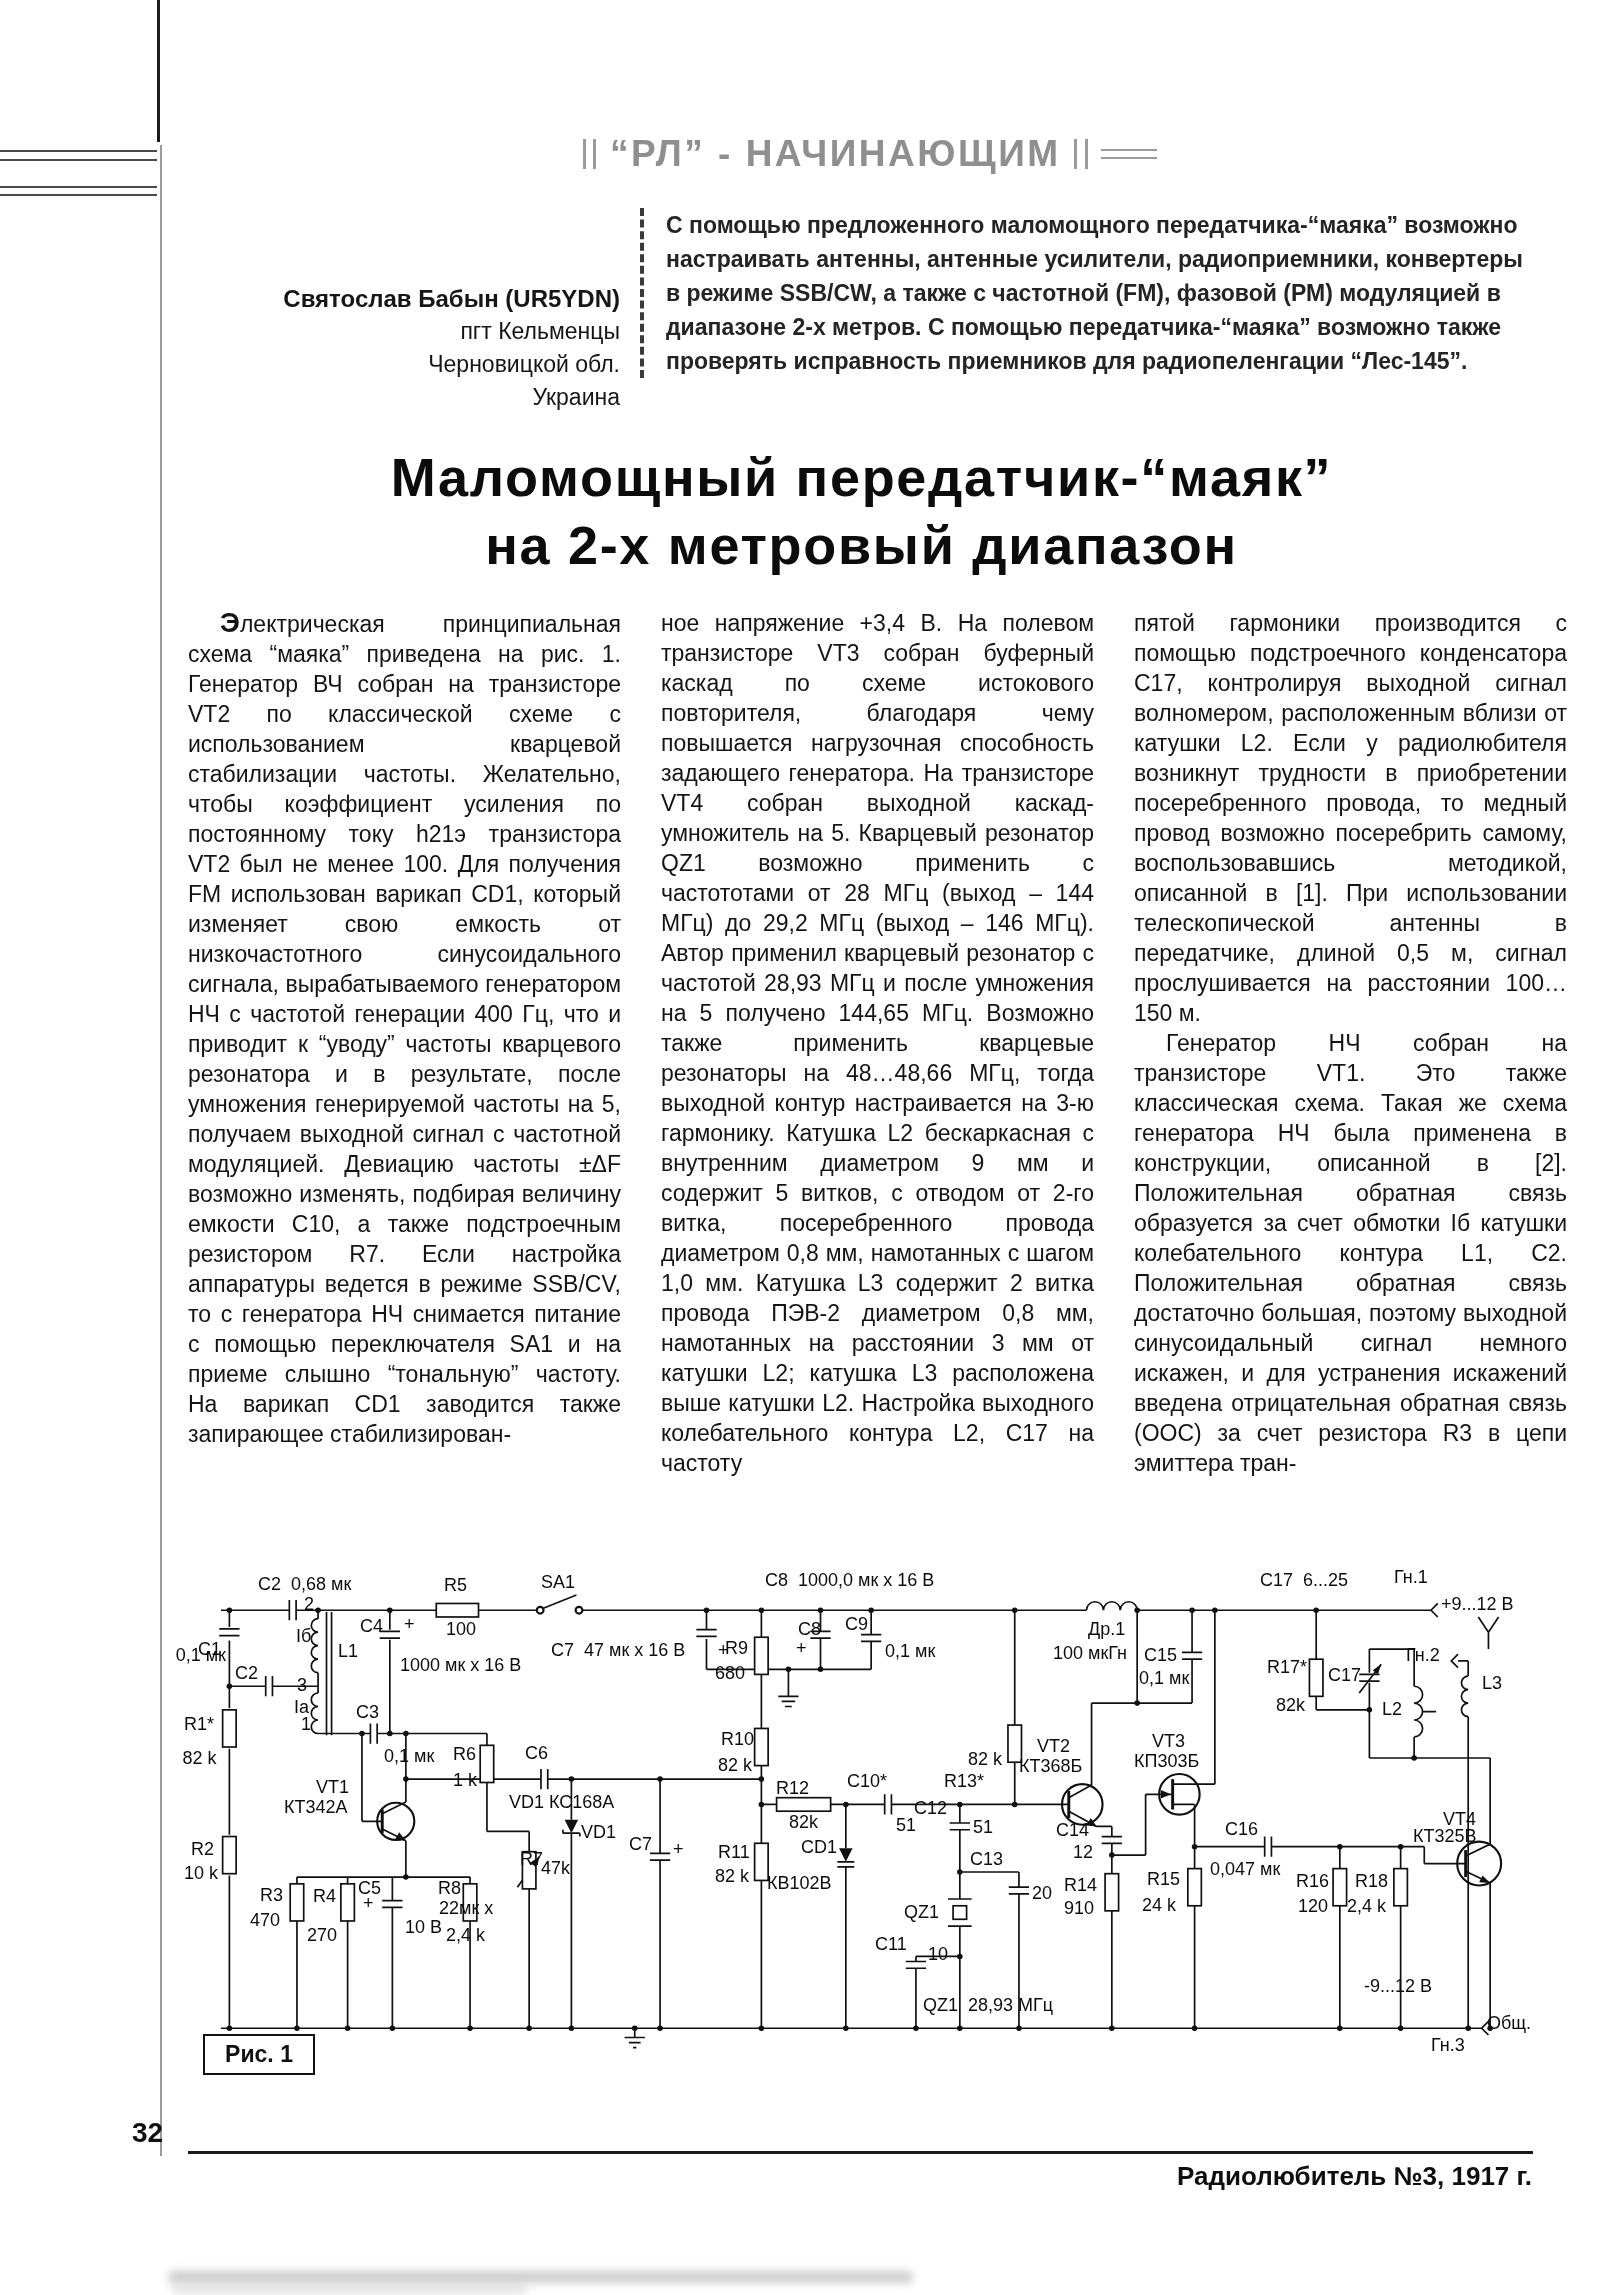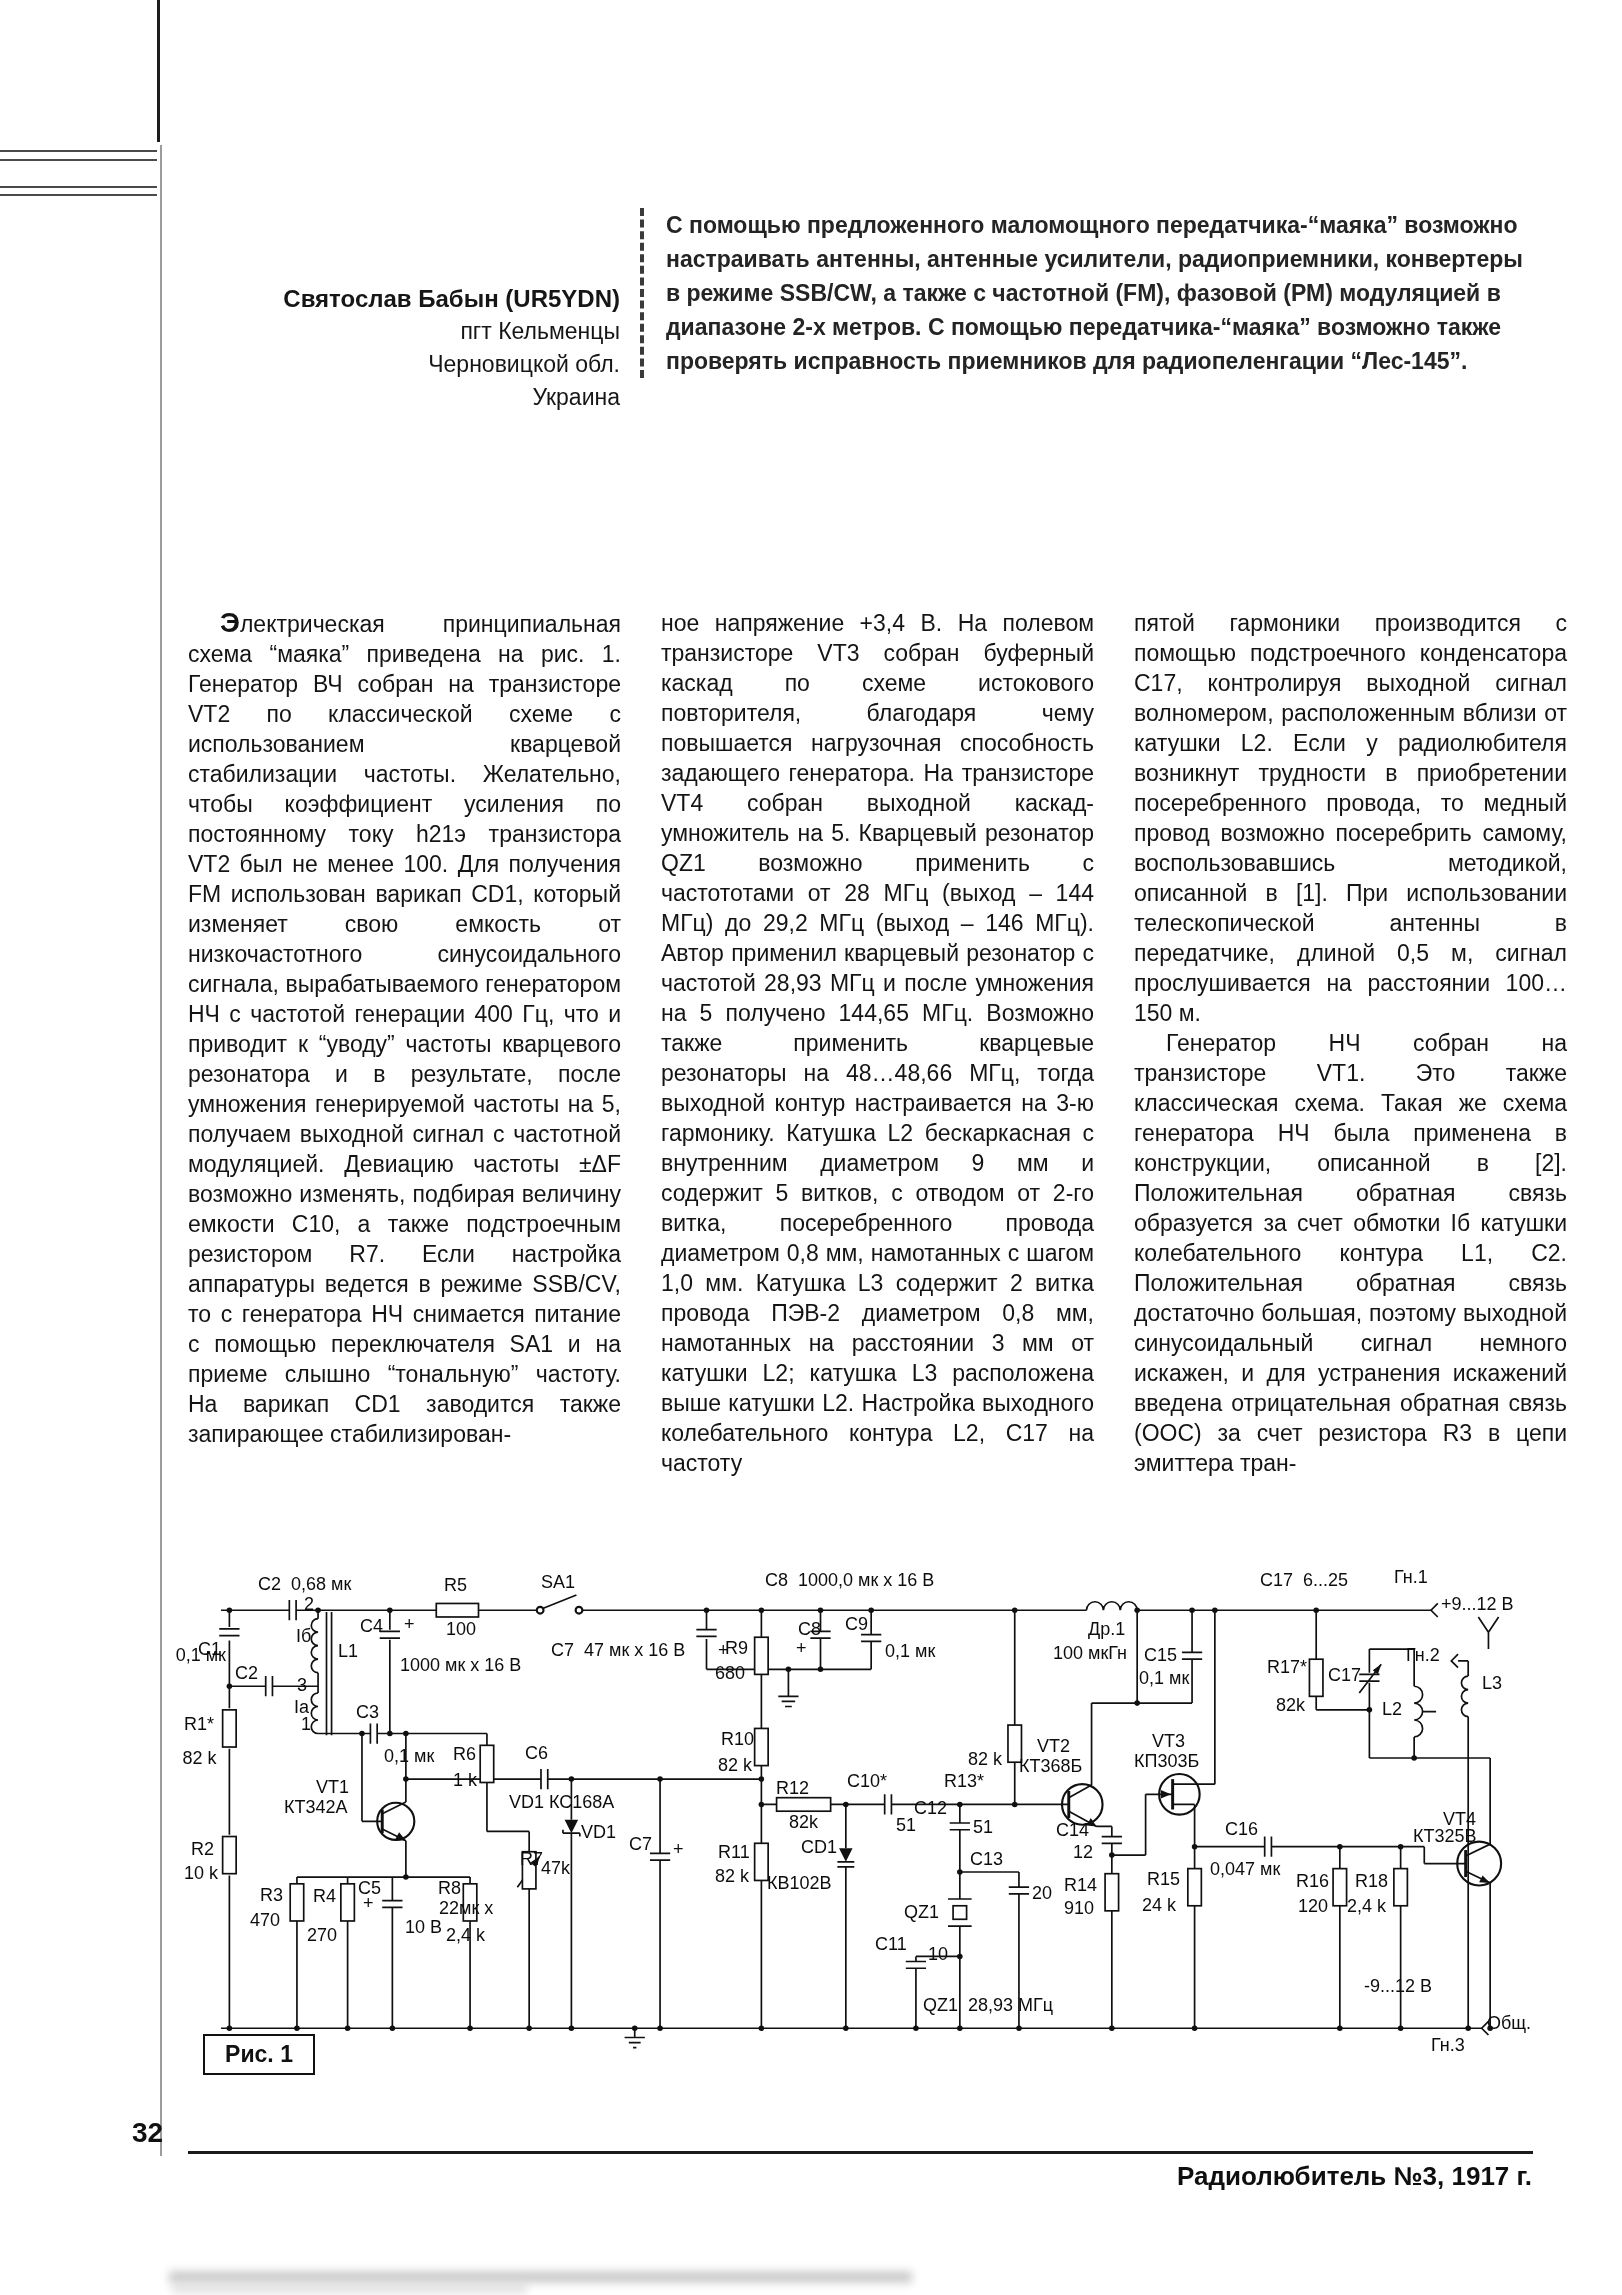--- a/index.html
+++ b/index.html
@@ -66,30 +66,40 @@
 
 <div class="page">
 
   <div class="corner-v"></div>
   <div class="corner-h" style="top:150px;width:157px;"></div>
   <div class="corner-h" style="top:159px;width:157px;"></div>
   <div class="corner-h" style="top:186px;width:157px;"></div>
   <div class="corner-h" style="top:194px;width:157px;"></div>
   <div class="margin-rule"></div>
 
+  <div class="header">
+    <span class="hbr"></span>
+    <span class="htext">“РЛ” - НАЧИНАЮЩИМ</span>
+    <span class="hbr"></span>
+    <span class="hline"></span>
+  </div>
 
   <div class="author">
     <div class="author-name">Святослав Бабын (UR5YDN)</div>
     <div>пгт Кельменцы</div>
     <div>Черновицкой обл.</div>
     <div>Украина</div>
   </div>
 
   <div class="lead">С помощью предложенного маломощного передатчика-“маяка” возможно настраивать антенны, антенные усилители, радиоприемники, конвертеры в режиме SSB/CW, а также с частотной (FM), фазовой (РМ) модуляцией в диапазоне 2-х метров. С помощью передатчика-“маяка” возможно также проверять исправность приемников для радиопеленгации “Лес-145”.</div>
 
+  <div class="title">
+    <div>Маломощный передатчик-“маяк”</div>
+    <div>на 2-х метровый диапазон</div>
+  </div>
 
   <div class="col col1">
     <p class="firstpara"><span class="dropcap">Э</span><span>лектрическая принципиальная схема “маяка” приведена на рис. 1. Генератор ВЧ собран на транзисторе VT2 по классической схеме с использованием кварцевой стабилизации частоты. Желательно, чтобы коэффициент усиления по постоянному току h21э транзистора VT2 был не менее 100. Для получения FM использован варикап CD1, который изменяет свою емкость от низкочастотного синусоидального сигнала, вырабатываемого генератором НЧ с частотой генерации 400 Гц, что и приводит к “уводу” частоты кварцевого резонатора и в результате, после умножения генерируемой частоты на 5, получаем выходной сигнал с частотной модуляцией. Девиацию частоты ±ΔF возможно изменять, подбирая величину емкости С10, а также подстроечным резистором R7. Если настройка аппаратуры ведется в режиме SSB/CV, то с генератора НЧ снимается питание с помощью переключателя SA1 и на приеме слышно “тональную” частоту. На варикап CD1 заводится также запирающее стабилизирован-</span></p>
   </div>
   <div class="col col2">
     <p>ное напряжение +3,4 В. На полевом транзисторе VT3 собран буферный каскад по схеме истокового повторителя, благодаря чему повышается нагрузочная способность задающего генератора. На транзисторе VT4 собран выходной каскад-умножитель на 5. Кварцевый резонатор QZ1 возможно применить с частототами от 28 МГц (выход – 144 МГц) до 29,2 МГц (выход – 146 МГц). Автор применил кварцевый резонатор с частотой 28,93 МГц и после умножения на 5 получено 144,65 МГц. Возможно также применить кварцевые резонаторы на 48…48,66 МГц, тогда выходной контур настраивается на 3-ю гармонику. Катушка L2 бескаркасная с внутренним диаметром 9 мм и содержит 5 витков, с отводом от 2-го витка, посеребренного провода диаметром 0,8 мм, намотанных с шагом 1,0 мм. Катушка L3 содержит 2 витка провода ПЭВ-2 диаметром 0,8 мм, намотанных на расстоянии 3 мм от катушки L2; катушка L3 расположена выше катушки L2. Настройка выходного колебательного контура L2, С17 на частоту</p>
   </div>
   <div class="col col3">
     <p>пятой гармоники производится с помощью подстроечного конденсатора С17, контролируя выходной сигнал волномером, расположенным вблизи от катушки L2. Если у радиолюбителя возникнут трудности в приобретении посеребренного провода, то медный провод возможно посеребрить самому, воспользовавшись методикой, описанной в [1]. При использовании телескопической антенны в передатчике, длиной 0,5 м, сигнал прослушивается на расстоянии 100…150 м.</p>
     <p class="indent">Генератор НЧ собран на транзисторе VT1. Это также классическая схема. Такая же схема генератора НЧ была применена в конструкции, описанной в [2]. Положительная обратная связь образуется за счет обмотки Iб катушки колебательного контура L1, С2. Положительная обратная связь достаточно большая, поэтому выходной синусоидальный сигнал немного искажен, и для устранения искажений введена отрицательная обратная связь (ООС) за счет резистора R3 в цепи эмиттера тран-</p>

